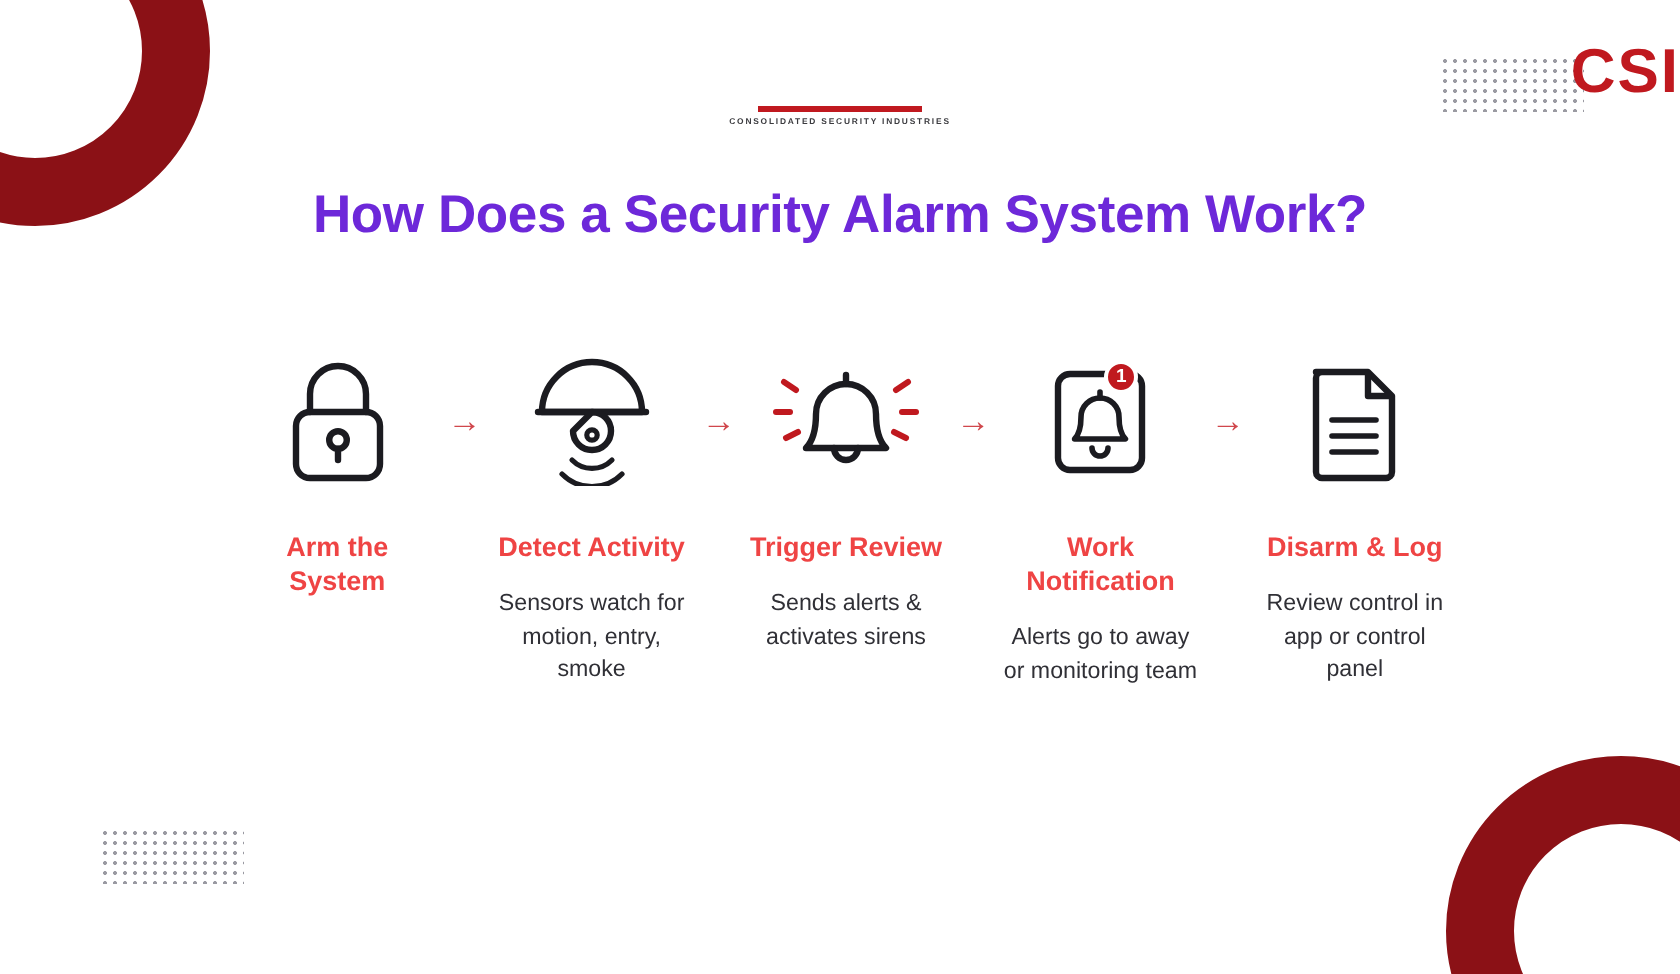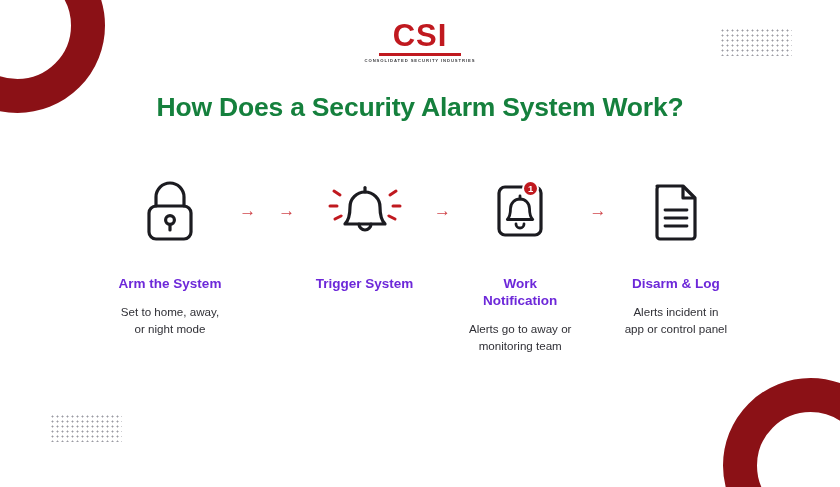--- a/index.html
+++ b/index.html
@@ -62,20 +62,21 @@
     width: 100%;
     text-align: center;
   }
   .logo-text {
     font-size: 31px;
     font-weight: bold;
     color: #c0191f;
     letter-spacing: 1px;
     line-height: 1;
     font-family: "Liberation Sans", sans-serif;
+    text-align: right;
   }
   .logo-bar {
     width: 82px;
     height: 3px;
     background: #c0191f;
     margin: 2px auto 2px;
   }
   .logo-sub {
     font-size: 4.2px;
     letter-spacing: 0.9px;
@@ -85,21 +86,21 @@
 
   
   .title {
     position: absolute;
     top: 92px;
     left: 0;
     width: 100%;
     text-align: center;
     font-size: 26.5px;
     font-weight: bold;
-    color: #15803d;
+    color: #6d28d9;
     letter-spacing: -0.2px;
   }
 
   
   .steps {
     position: absolute;
     top: 178px;
     left: 118px;
     width: 610px;
     display: flex;
@@ -113,24 +114,24 @@
     align-items: center;
   }
   .icon-box {
     height: 66px;
     display: flex;
     align-items: center;
     justify-content: center;
     position: relative;
   }
   .step-title {
-    margin-top: 32px;
+    margin-top: 22px;
     font-size: 13.5px;
     font-weight: bold;
-    color: #6d28d9;
+    color: #ef4444;
     text-align: center;
     line-height: 1.25;
   }
   .step-desc {
     margin-top: 11px;
     font-size: 11.6px;
     color: #303036;
     text-align: center;
     line-height: 1.45;
   }
@@ -183,25 +184,38 @@
   <div class="step">
     <div class="icon-box">
       <svg width="58" height="64" viewBox="0 0 58 64" fill="none" stroke="#1b1b20" stroke-width="3.2">
         <path d="M15 27 V18 a14 14 0 0 1 28 0 v9" stroke-linecap="round"></path>
         <rect x="8" y="27" width="42" height="33" rx="7"></rect>
         <circle cx="29" cy="41" r="4.4"></circle>
         <path d="M29 45.5 v5.5" stroke-linecap="round"></path>
       </svg>
     </div>
     <div class="step-title">Arm the System</div>
-    <div class="step-desc">Set to home, away, or night mode</div>
-  </div>
-
-  <div class="arrow">→</div>
-
+  </div>
+
+  <div class="arrow">→</div>
+
+  <div class="step">
+    <div class="icon-box">
+      <svg width="70" height="64" viewBox="0 0 70 64" fill="none" stroke="#1b1b20" stroke-width="3.2">
+        <path d="M10 27 a25 25 0 0 1 50 0 z" stroke-linejoin="round"></path>
+        <path d="M8 27 h54" stroke-linecap="round"></path>
+        <path d="M35 27 a9.5 9.5 0 0 1 9.5 9.5 a9.5 9.5 0 0 1 -9.5 9.5 a9.5 9.5 0 0 1 -9.5 -9.5 z" stroke-linejoin="round"></path>
+        <circle cx="35" cy="38.5" r="2.6" stroke-width="2.6"></circle>
+        <path d="M25 51 a14 14 0 0 0 20 0" stroke-linecap="round" stroke-width="2.6"></path>
+        <path d="M20 58 a21 21 0 0 0 30 0" stroke-linecap="round" stroke-width="2.6"></path>
+      </svg>
+    </div>
+    <div class="step-title">Detect Activity</div>
+    <div class="step-desc">Sensors watch for motion, entry, smoke</div>
+  </div>
 
   <div class="arrow">→</div>
 
   <div class="step">
     <div class="icon-box">
       <svg width="74" height="64" viewBox="0 0 74 64" fill="none">
         <g stroke="#1b1b20" stroke-width="3.2" stroke-linecap="round" stroke-linejoin="round">
           <path d="M37 13 a15 15 0 0 1 15 15 c0 9 2 14 5 17 H17 c3 -3 5 -8 5 -17 a15 15 0 0 1 15 -15 z"></path>
           <path d="M37 8.5 v4.5"></path>
           <path d="M31 45 a6 6 0 0 0 12 0"></path>
@@ -209,21 +223,22 @@
         <g stroke="#c0191f" stroke-width="3" stroke-linecap="round">
           <path d="M12 16 l-6 -4"></path>
           <path d="M9 27 h-7"></path>
           <path d="M13 37 l-6 3"></path>
           <path d="M62 16 l6 -4"></path>
           <path d="M65 27 h7"></path>
           <path d="M61 37 l6 3"></path>
         </g>
       </svg>
     </div>
-    <div class="step-title">Trigger System</div>
+    <div class="step-title">Trigger Review</div>
+    <div class="step-desc">Sends alerts &amp; activates sirens</div>
   </div>
 
   <div class="arrow">→</div>
 
   <div class="step">
     <div class="icon-box">
       <svg width="60" height="64" viewBox="0 0 60 64" fill="none" stroke="#1b1b20" stroke-width="3.2">
         <rect x="9" y="8" width="42" height="48" rx="6"></rect>
         <g stroke-linecap="round" stroke-linejoin="round" stroke-width="2.8">
           <path d="M30 20 a9.5 9.5 0 0 1 9.5 9.5 c0 6 1.3 9 3.2 11 H17.3 c1.9 -2 3.2 -5 3.2 -11 a9.5 9.5 0 0 1 9.5 -9.5 z"></path>
@@ -245,16 +260,16 @@
         <path d="M10 7 h26 l12 12 v38 a3 3 0 0 1 -3 3 H13 a3 3 0 0 1 -3 -3 V10 a3 3 0 0 1 3 -3 z" stroke-linejoin="round"></path>
         <path d="M36 7 v12 h12" stroke-linejoin="round"></path>
         <g stroke-width="2.8" stroke-linecap="round">
           <path d="M18 31 h22"></path>
           <path d="M18 39 h22"></path>
           <path d="M18 47 h22"></path>
         </g>
       </svg>
     </div>
     <div class="step-title">Disarm &amp; Log</div>
-    <div class="step-desc">Alerts incident in app or control panel</div>
+    <div class="step-desc">Review control in app or control panel</div>
   </div>
 
 </div>
 
 </body></html>

